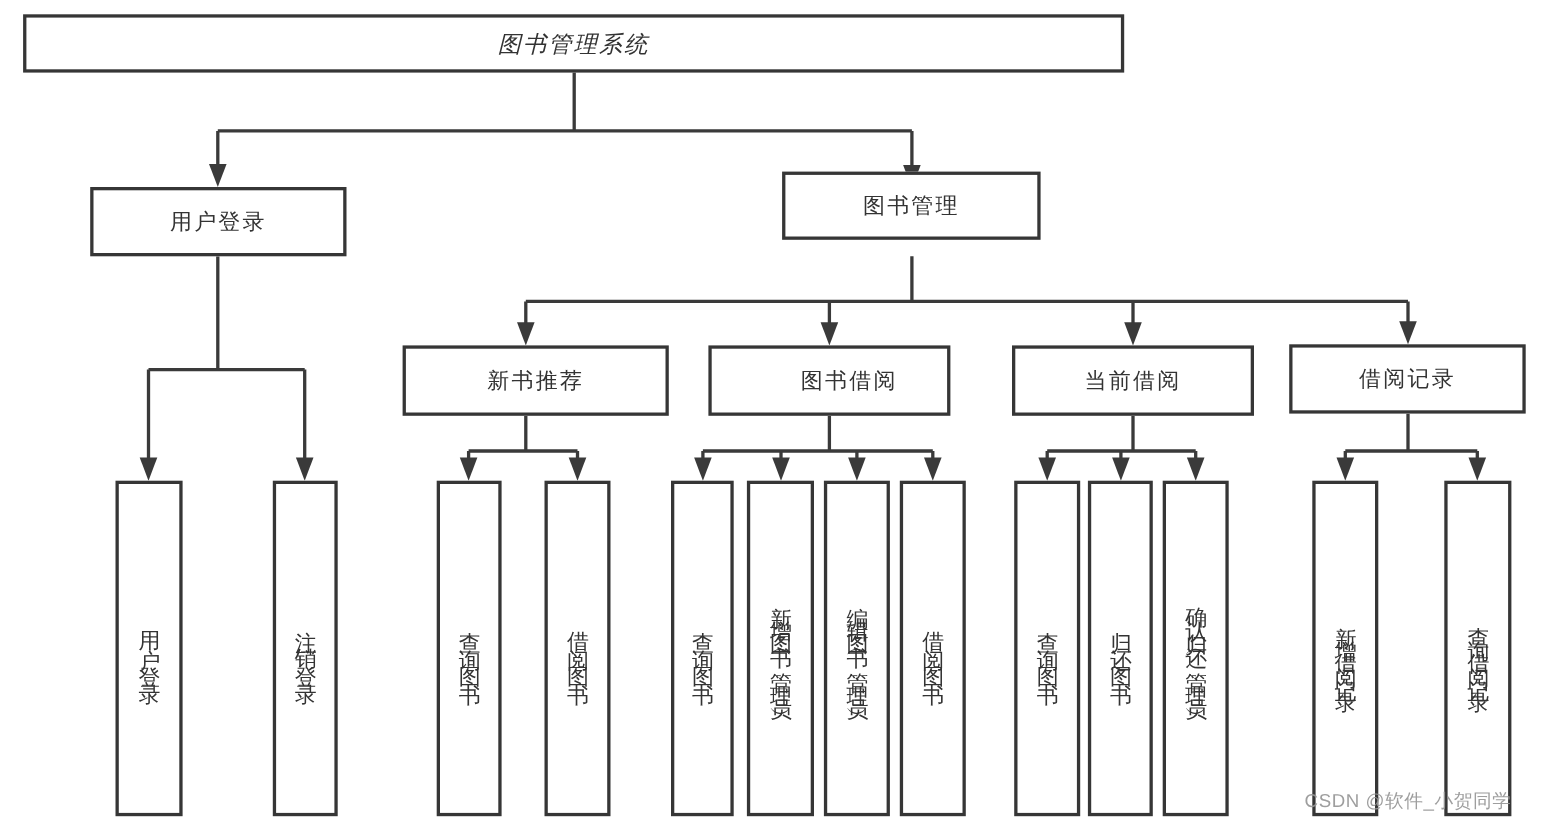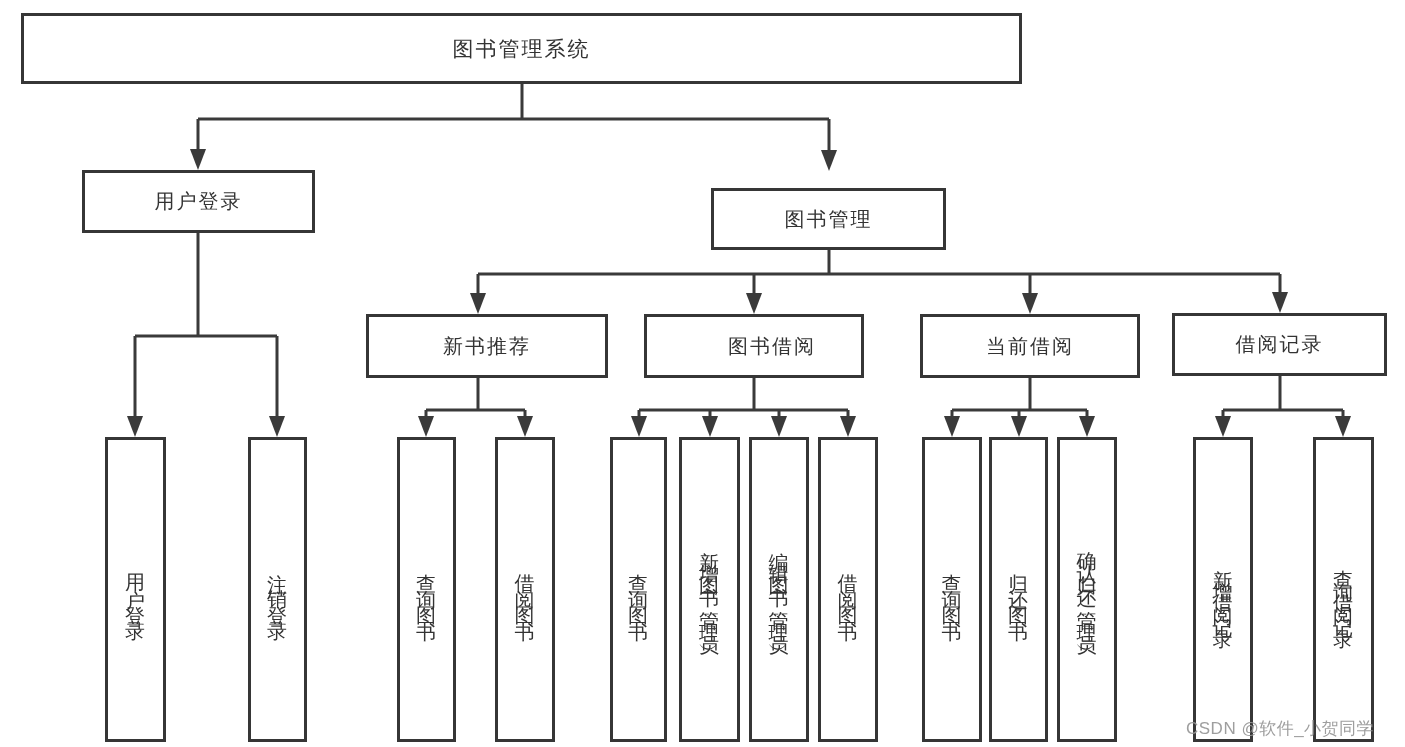--- a/index.html
+++ b/index.html
@@ -89,24 +89,24 @@
       <polygon points="771,416 787,416 779,437"></polygon>
       <polygon points="840,416 856,416 848,437"></polygon>
       <polygon points="944,416 960,416 952,437"></polygon>
       <polygon points="1011,416 1027,416 1019,437"></polygon>
       <polygon points="1079,416 1095,416 1087,437"></polygon>
       <polygon points="1215,416 1231,416 1223,437"></polygon>
       <polygon points="1335,416 1351,416 1343,437"></polygon>
     </g>
   </svg>
 
-  <div class="node h root-box" style="left:21px; top:13px; width:1001px; height:71px;">图书管理系统</div>
+  <div class="node h root-box" style="left:21px; top:13px; width:1001px; height:53px;font-style:italic;">图书管理系统</div>
 
   <div class="node h" style="left:82px; top:170px; width:233px; height:63px;">用户登录</div>
-  <div class="node h" style="left:711px; top:188px; width:235px; height:62px;">图书管理</div>
+  <div class="node h" style="left:711px; top:156px; width:235px; height:62px;">图书管理</div>
 
   <div class="node h" style="left:366px; top:314px; width:242px; height:64px;">新书推荐</div>
   <div class="node h" style="left:644px; top:314px; width:220px; height:64px;padding-left:36px;">图书借阅</div>
   <div class="node h" style="left:1172px; top:313px; width:215px; height:63px;">借阅记录</div>
   <div class="node h" style="left:920px; top:314px; width:220px; height:64px;">当前借阅</div>
 
   <div class="node v v4" style="left:105px; top:437px; width:61px; height:305px;">用户登录</div>
   <div class="node v v4" style="left:248px; top:437px; width:59px; height:305px;">注销登录</div>
 
   <div class="node v v4" style="left:397px; top:437px; width:59px; height:305px;">查询图书</div>

